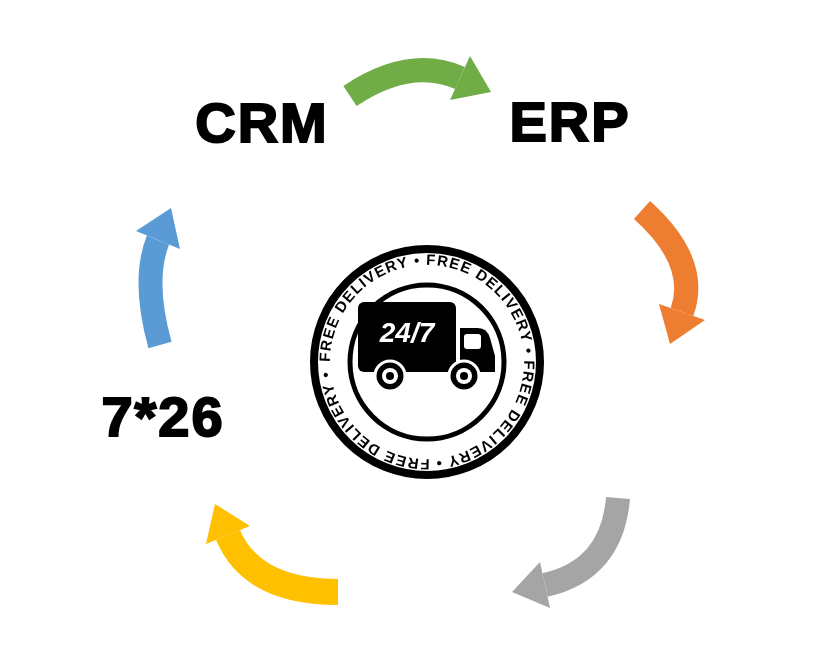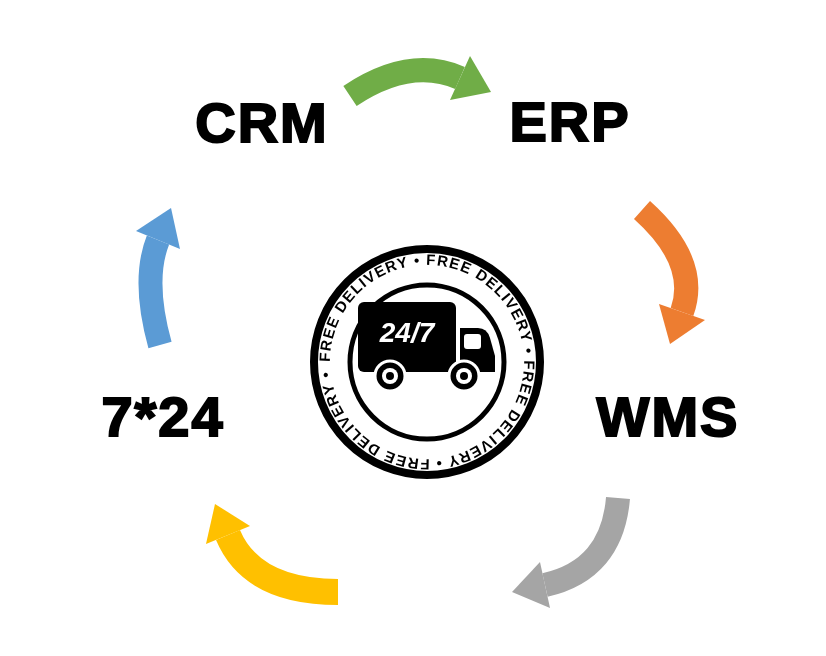--- a/index.html
+++ b/index.html
@@ -94,20 +94,17 @@
       </g>
     </g>
   </svg>
 
   <div class="node" style="left:570px; top:121px">
     <span>ERP</span>
   </div>
   <div class="node" style="left:262px; top:122px">
     <span>CRM</span>
   </div>
-  <div class="node" style="left:668px; top:416px">
-    <span>WMS</span>
-  </div>
   <div class="node" style="left:163px; top:416px">
-    <span>7*24</span>
+    <span>7*26</span>
   </div>
 
 </div>
 
 </body></html>

